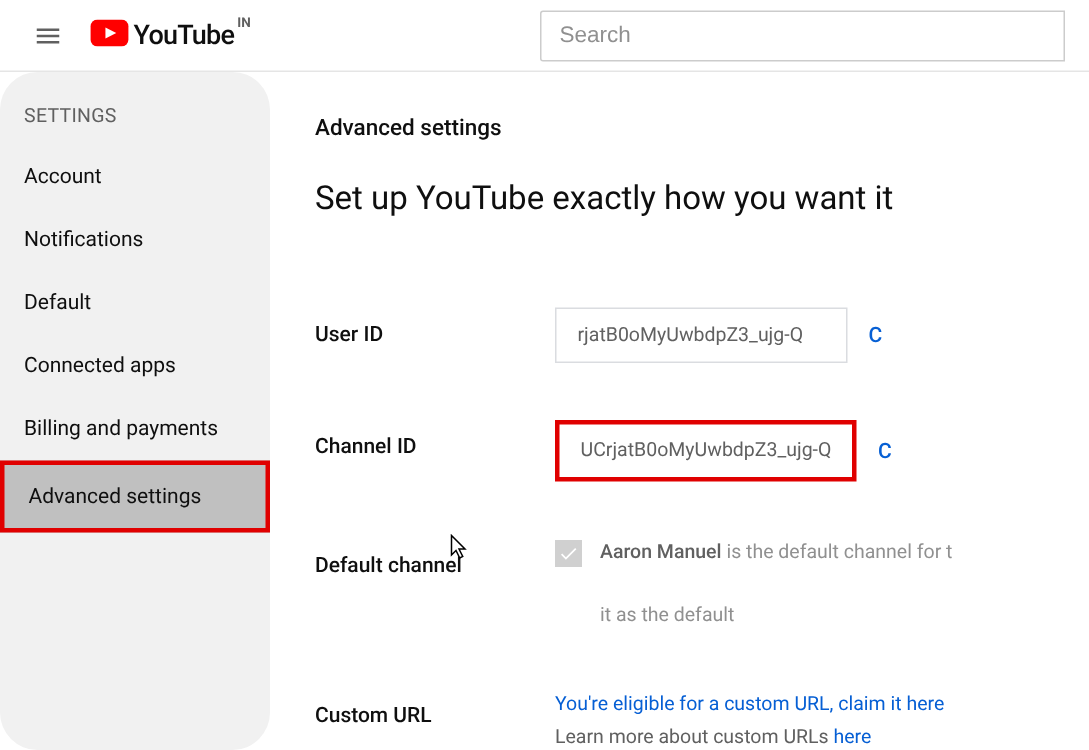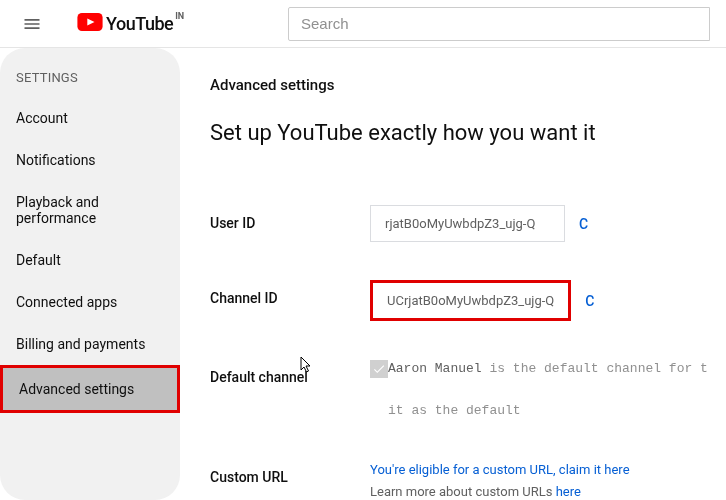--- a/index.html
+++ b/index.html
@@ -1,25 +1,25 @@
 <!DOCTYPE html>
 <html><head>
   <meta charset="utf-8">
   <style>
     * { box-sizing: border-box; margin: 0; padding: 0; }
     body { font-family: Roboto, Arial, sans-serif; font-size: 14px; color: #0f0f0f; width: 726px; height: 500px; overflow: hidden; background: #fff; }
     
     .topbar { height: 48px; display: flex; align-items: center; border-bottom: 1px solid #e5e5e5; padding: 0 16px; }
-    .topbar-left { display: flex; align-items: center; gap: 29px; }
+    .topbar-left { display: flex; align-items: center; gap: 12px; }
     .menu-btn { background: none; border: none; cursor: pointer; padding: 6px; display: flex; }
     .logo-wrap { display: flex; align-items: flex-start; position: relative; }
     .logo-text { font-size: 18px; font-weight: 500; letter-spacing: -0.5px; color: #0f0f0f; }
     .logo-icon { display: inline-flex; margin-right: 3px; }
     .country { font-size: 9px; color: #606060; margin-top: -2px; margin-left: 2px; font-weight: bold; }
-    .search-wrap { margin-left: auto; width: 422px; }
+    .search-wrap { margin-left: auto; width: 350px; }
     .search-input { width: 100%; height: 34px; border: 1px solid #ccc; border-radius: 2px 0 0 2px; padding: 0 12px; font-size: 15px; color: #606060; outline: none; }
     .search-input::placeholder { color: #909090; }
     
     .body-wrap { display: flex; height: calc(500px - 48px); }
     .sidebar { width: 180px; background: #f1f1f1; padding-top: 14px; flex-shrink: 0; border-radius: 25px; }
     .sidebar-heading { font-size: 13px; letter-spacing: 0.2px; color: #606060; padding: 8px 16px 12px; }
     .sidebar-item { display: block; padding: 13px 16px; font-size: 14px; color: #0f0f0f; cursor: pointer; }
     .sidebar-item.active { background: #c0c0c0; border: 3px solid #e00000; }
     
     .main { flex: 1; padding: 28px 0 0 30px; overflow: hidden; }
@@ -27,21 +27,21 @@
     .main h1 { font-size: 22px; font-weight: 400; color: #0f0f0f; margin-bottom: 60px; }
     
     .row { display: flex; align-items: flex-start; margin-bottom: 38px; }
     .row-label { width: 160px; font-size: 14px; font-weight: 500; color: #0f0f0f; padding-top: 10px; flex-shrink: 0; }
     .row-content { flex: 1; display: flex; align-items: center; gap: 14px; }
     
     .id-box { border: 1px solid #dadce0; padding: 10px 14px; font-size: 13px; color: #606060; min-width: 195px; }
     .id-box.highlight { border: 3px solid #e00000; }
     .copy-link { color: #065fd4; font-size: 14px; font-weight: 500; cursor: pointer; white-space: nowrap; }
     
-    .checkbox-row { display: flex; align-items: flex-start; gap: 0; font-family: Liberation Mono, monospace; }
+    .checkbox-row { display: flex; align-items: flex-start; gap: 12px; }
     .checkbox { width: 18px; height: 18px; background: #d0d0d0; display: flex; align-items: center; justify-content: center; flex-shrink: 0; margin-top: 1px; }
     .checkbox svg { display: block; }
     .default-text { font-size: 13px; color: #909090; line-height: 1.6; }
     .default-text .name { color: #606060; font-weight: 500; }
     
     .custom-text { font-size: 13px; line-height: 1.7; }
     .custom-text .blue { color: #065fd4; cursor: pointer; }
     .custom-text .gray { color: #606060; }
     
     .cursor { position: absolute; top: 356px; left: 300px; pointer-events: none; }
@@ -70,21 +70,20 @@
   <div class="search-wrap">
     <input class="search-input" type="text" placeholder="Search" style="">
   </div>
 </div>
 
 <div class="body-wrap">
   <nav class="sidebar">
     <div class="sidebar-heading">SETTINGS</div>
     <div class="sidebar-item">Account</div>
     <div class="sidebar-item">Notifications</div>
-    <div class="sidebar-item">Playback and performance</div>
     <div class="sidebar-item">Default</div>
     <div class="sidebar-item">Connected apps</div>
     <div class="sidebar-item">Billing and payments</div>
     <div class="sidebar-item active">Advanced settings</div>
   </nav>
 
   <main class="main">
     <h2>Advanced settings</h2>
     <h1>Set up YouTube exactly how you want it</h1>
 

